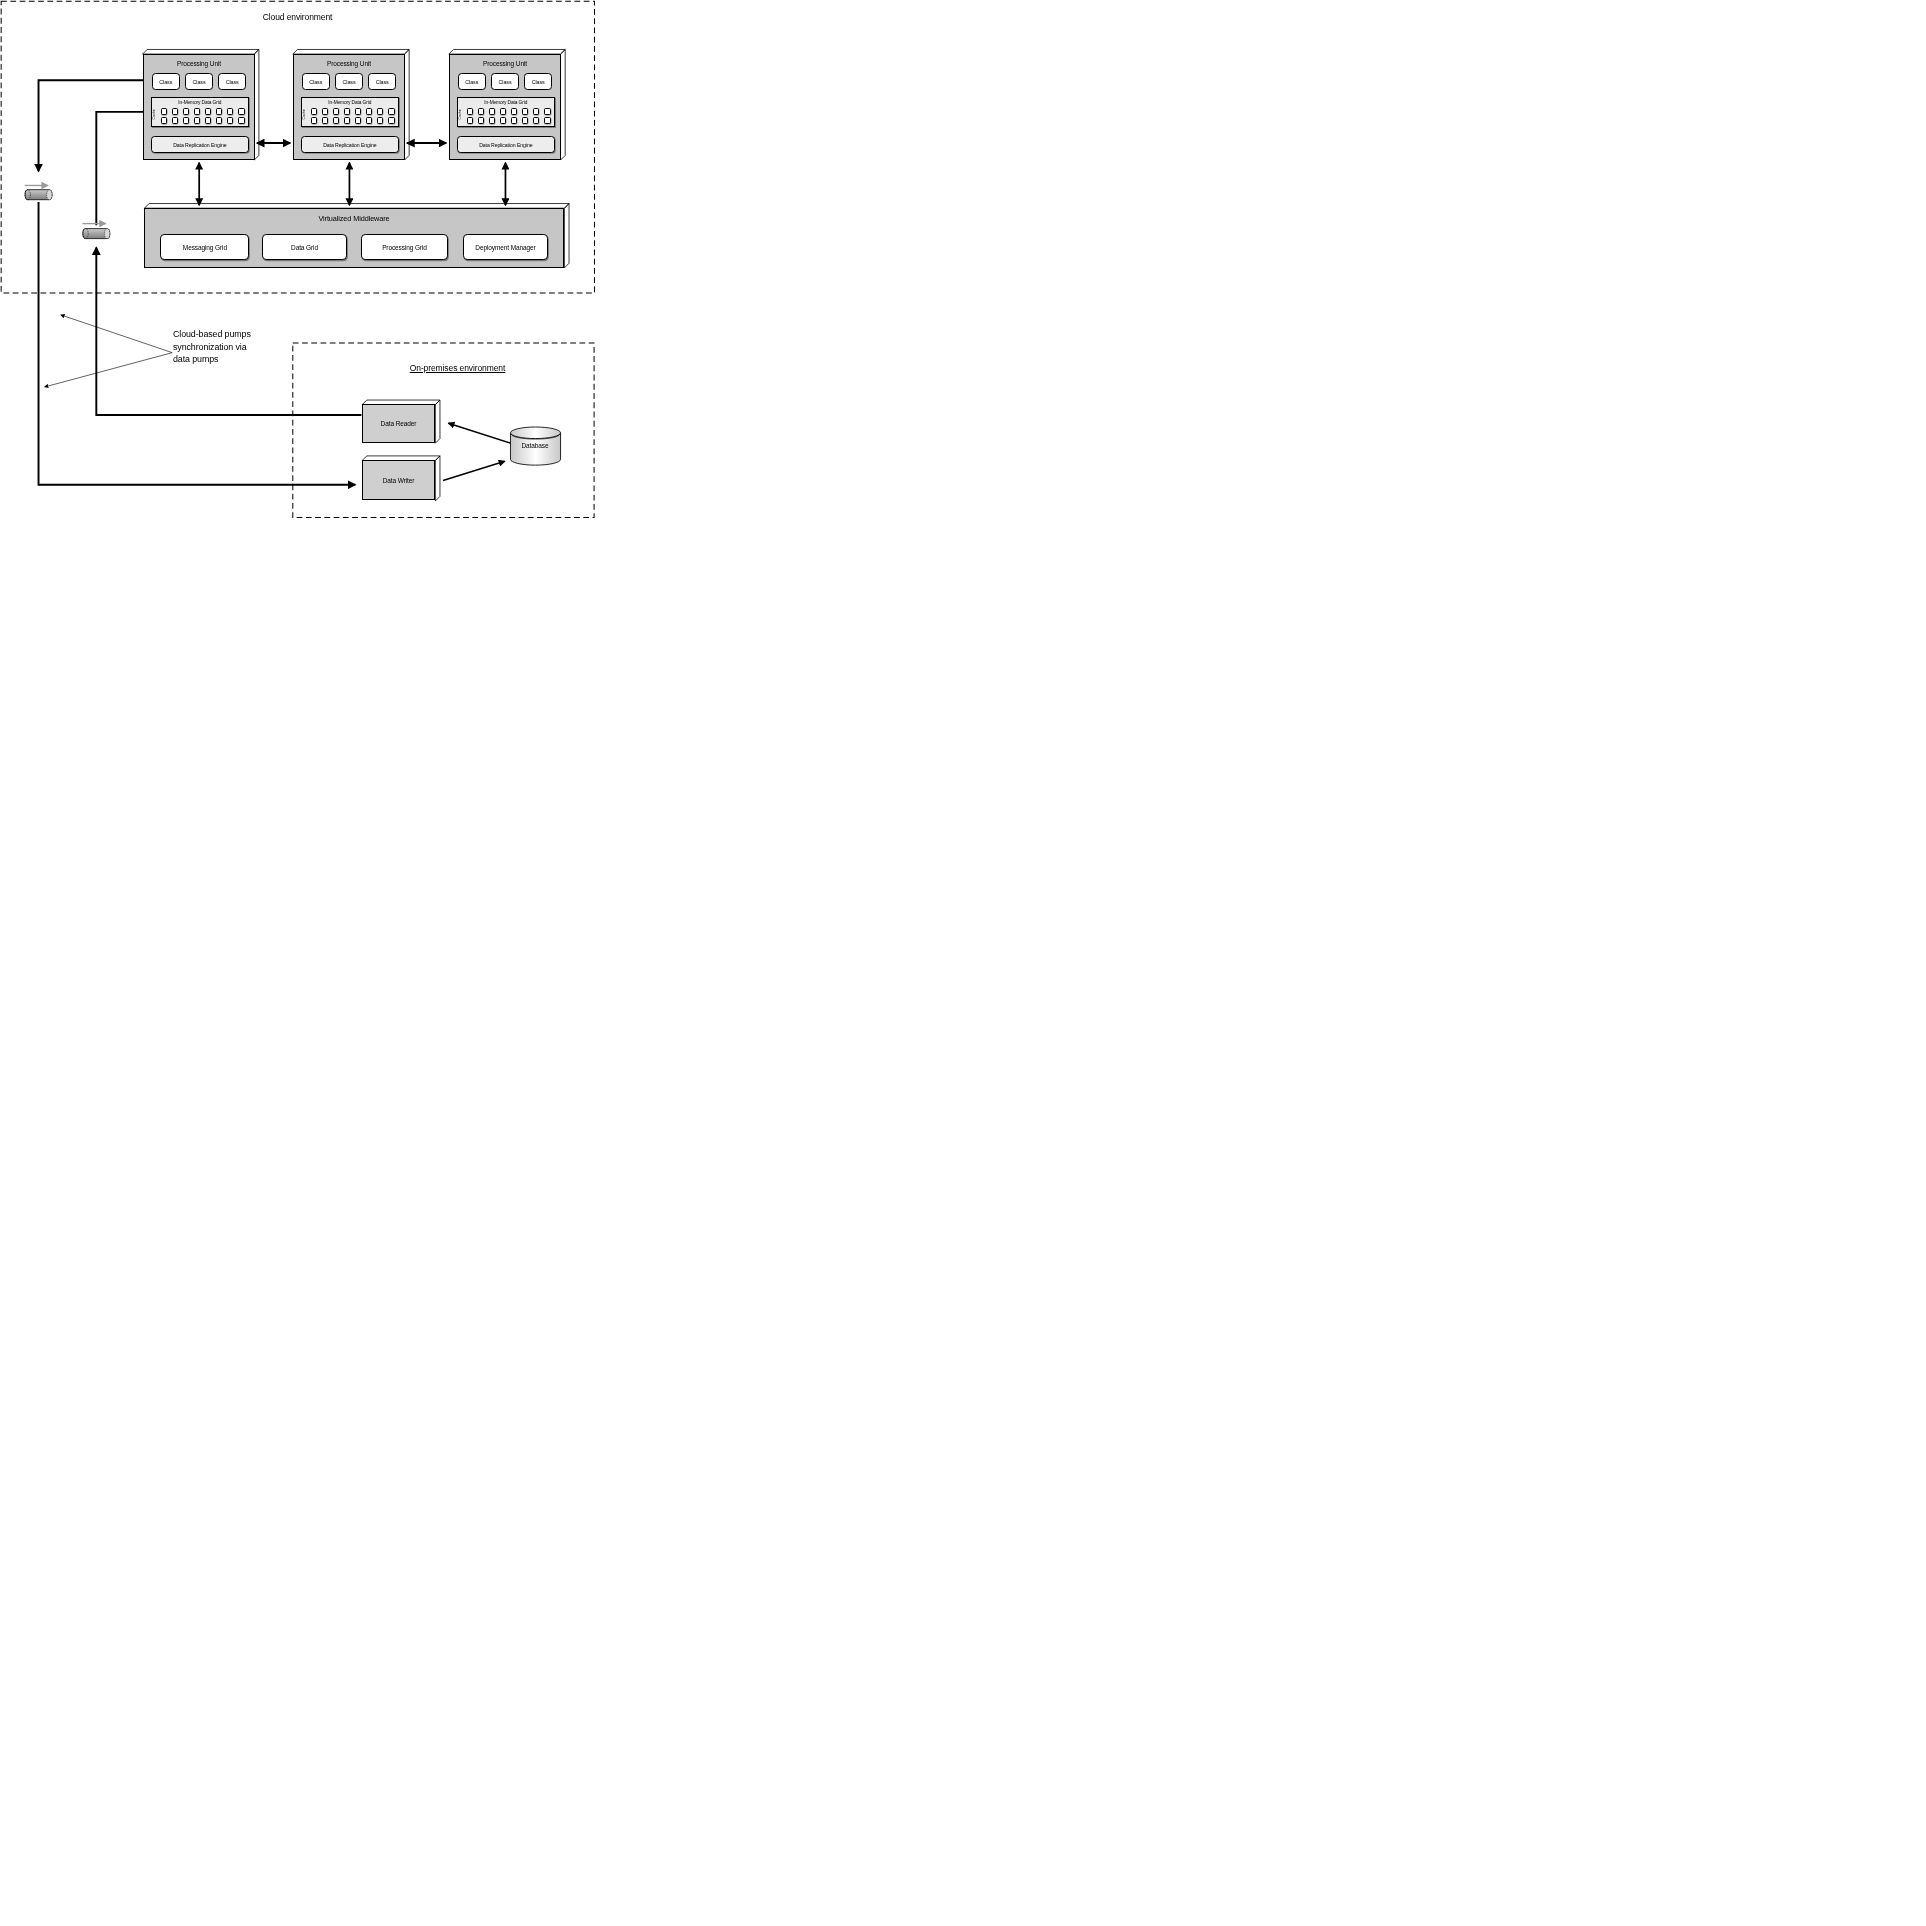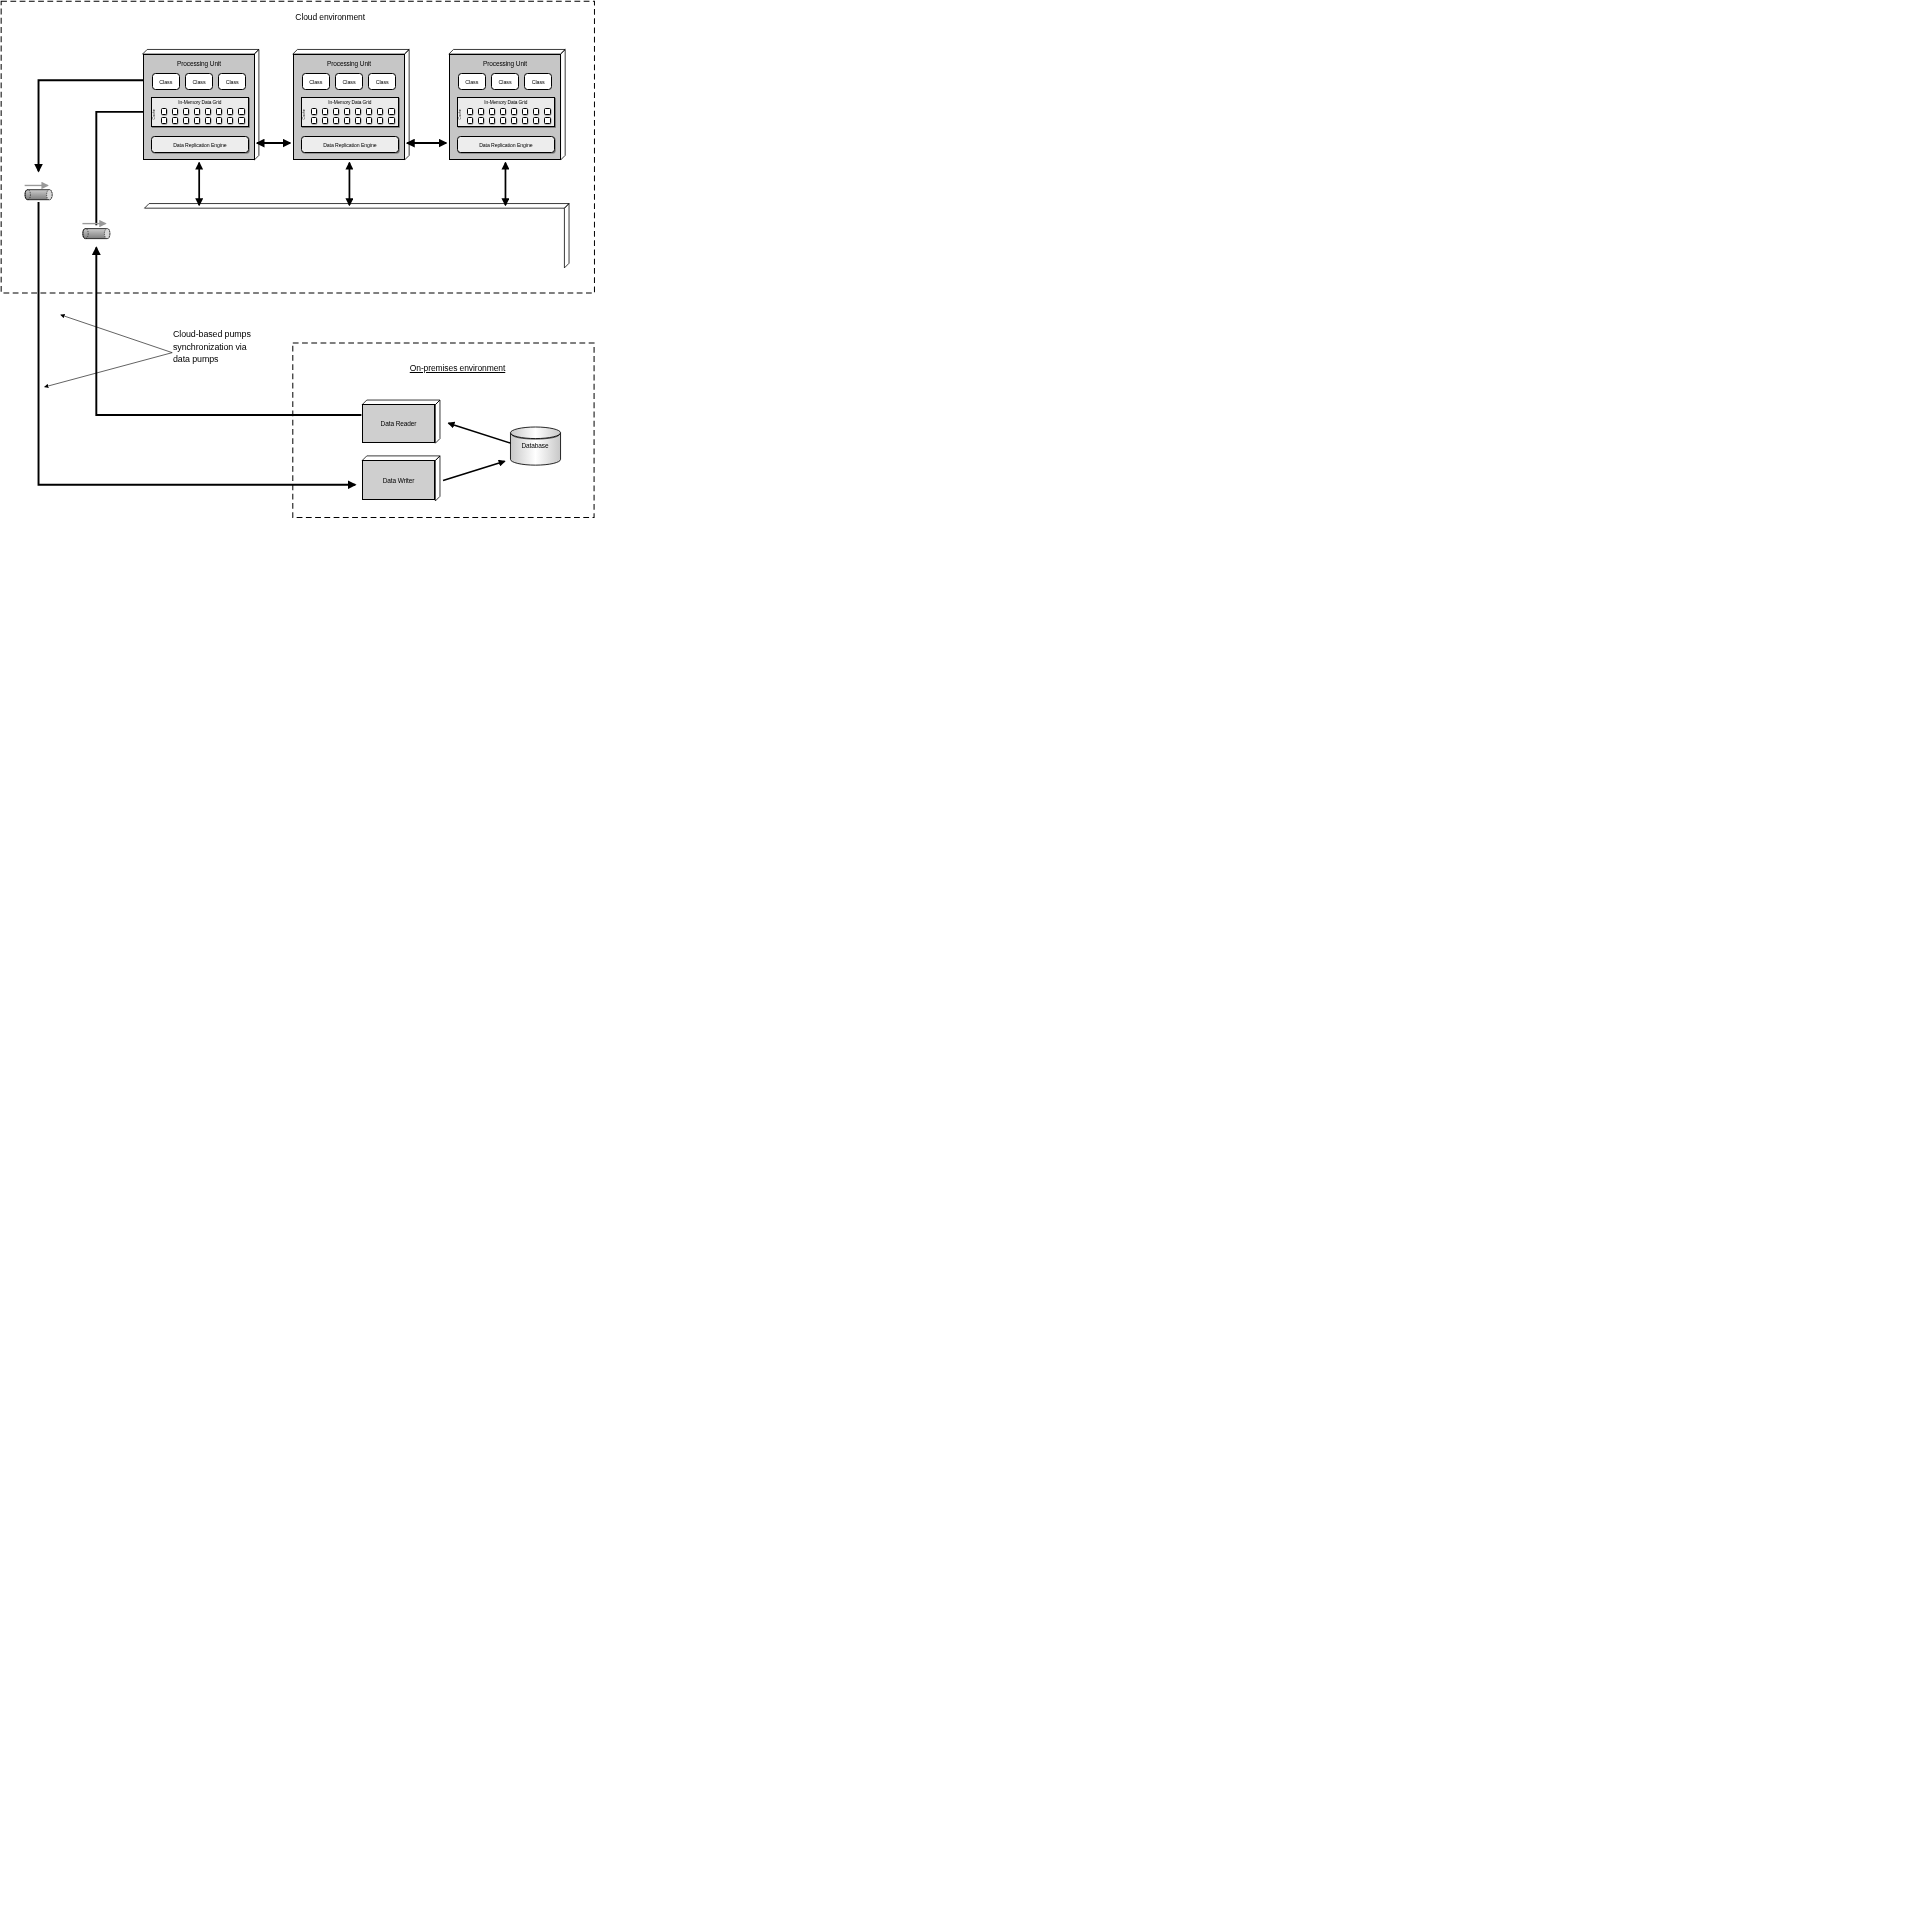--- a/index.html
+++ b/index.html
@@ -132,21 +132,21 @@
     <line x1="1332" y1="1152" x2="1164" y2="1098" stroke="#000" stroke-width="4" marker-end="url(#mB)"></line>
     <line x1="1150" y1="1247" x2="1310" y2="1197" stroke="#000" stroke-width="4" marker-end="url(#mB)"></line>
 
     <g>
       <path d="M1325,1123 V1192 A65,15 0 0 0 1455,1192 V1123" fill="url(#gDb)" stroke="#000" stroke-width="2.2"></path>
       <ellipse cx="1390" cy="1123" rx="65" ry="15" fill="url(#gDb)" stroke="#000" stroke-width="2.2"></ellipse>
       <path d="M1328,1127 A62,12.5 0 0 0 1452,1127" fill="none" stroke="#000" stroke-width="1.6"></path>
     </g>
   </svg>
 
-  <div class="env-title" style="left:230px;top:12.3px;width:135px;text-align:right;">Cloud environment</div>
+  <div class="env-title" style="left:230px;top:12.3px;width:135px;">Cloud environment</div>
 
   <div class="pu" style="left:143px;top:54px;">
     <div class="pu-title">Processing Unit</div>
     <div class="class-row">
       <div class="class-box">Class</div>
       <div class="class-box">Class</div>
       <div class="class-box">Class</div>
     </div>
     <div class="grid-panel">
       <div class="grid-title">In-Memory Data Grid</div>
@@ -230,20 +230,27 @@
           <div class="cell"></div>
           <div class="cell"></div>
           <div class="cell"></div>
           <div class="cell"></div>
           <div class="cell"></div>
         </div>
     </div>
     <div class="dre">Data Replication Engine</div>
   </div>
 
+  <div class="mw">
+    <div class="mw-title">Virtualized Middleware</div>
+    <div class="mw-btn" style="left:15.4px;width:89px;">Messaging Grid</div>
+    <div class="mw-btn" style="left:117px;width:85px;">Data Grid</div>
+    <div class="mw-btn" style="left:216px;width:87px;">Processing Grid</div>
+    <div class="mw-btn" style="left:318px;width:85px;">Deployment Manager</div>
+  </div>
 
   <div class="callout-text">Cloud-based pumps synchronization via data pumps</div>
 
   <div class="env-title" style="left:390px;top:363px;width:135px;text-decoration:underline;">On-premises environment</div>
 
   <div class="node3d" style="left:362px;top:404px;width:73px;height:39px;">Data Reader</div>
   <div class="node3d" style="left:362px;top:460px;width:73px;height:40px;">Data Writer</div>
   <div class="db-label">Database</div>
 
 </div>

